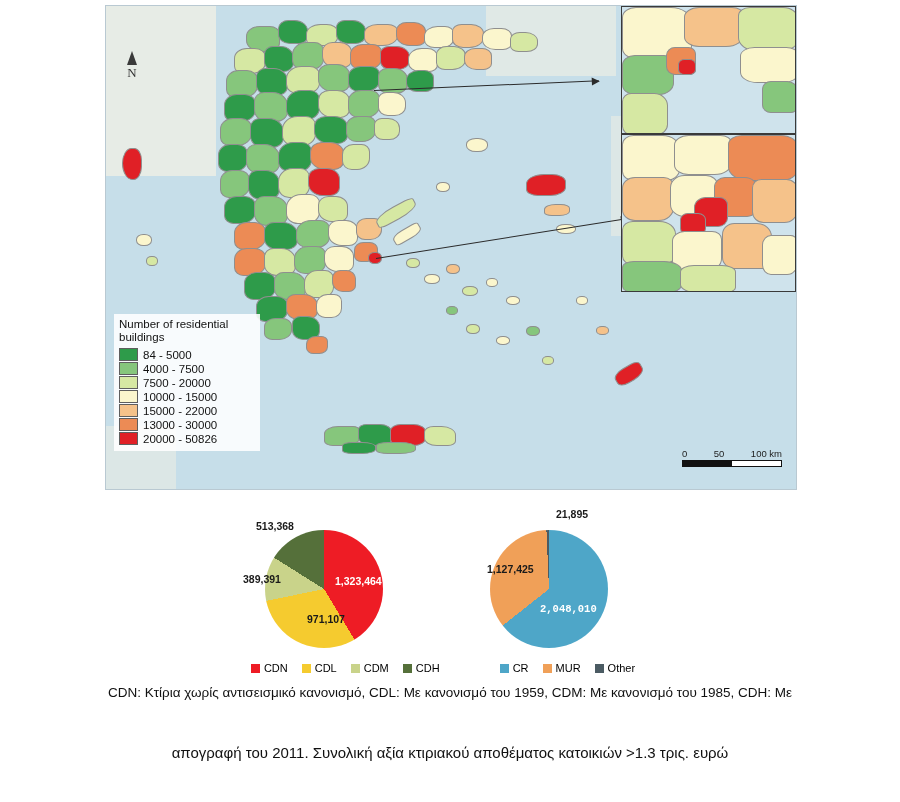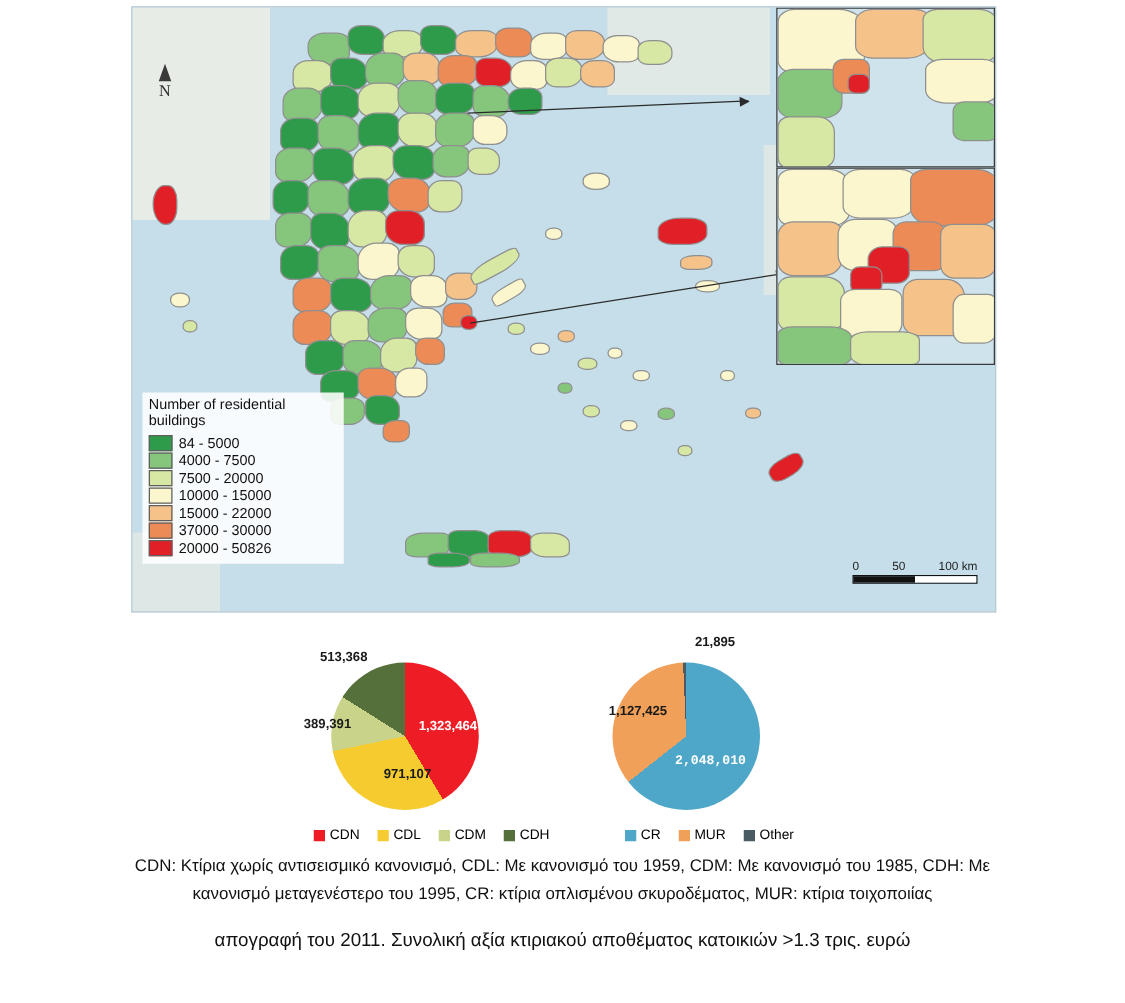--- a/index.html
+++ b/index.html
@@ -65,21 +65,21 @@
   #north-arrow .nletter {
     font-size: 13px;
     font-family: "Liberation Serif", serif;
   }
 
   
   #legend {
     position: absolute;
     left: 8px;
     top: 308px;
-    width: 161px;
+    width: 146px;
     background: rgba(255,255,255,0.88);
     padding: 4px 5px 5px 5px;
     box-sizing: border-box;
   }
   #legend .legend-title {
     font-size: 11.5px;
     line-height: 13px;
     color: #111;
     margin-bottom: 4px;
   }
@@ -380,21 +380,21 @@
     <div class="legend-row">
       <span class="legend-swatch" style="background:#fbf6cd"></span>
       <span class="legend-label">10000 - 15000</span>
     </div>
     <div class="legend-row">
       <span class="legend-swatch" style="background:#f5c28a"></span>
       <span class="legend-label">15000 - 22000</span>
     </div>
     <div class="legend-row">
       <span class="legend-swatch" style="background:#ec8b55"></span>
-      <span class="legend-label">37000 - 30000</span>
+      <span class="legend-label">13000 - 30000</span>
     </div>
     <div class="legend-row">
       <span class="legend-swatch" style="background:#e02026"></span>
       <span class="legend-label">20000 - 50826</span>
     </div>
   </div>
 
   <div id="scalebar">
     <div class="ticks">
       <span>0</span>
@@ -499,18 +499,17 @@
       <div class="pl-item">
         <span class="pl-swatch" style="background:#4b5b63"></span>
         <span>Other</span>
       </div>
     </div>
   </div>
 </div>
 
 <div id="caption-abbrev">
   <div>CDN: Κτίρια χωρίς αντισεισμικό κανονισμό, CDL: Με κανονισμό του 1959, CDM: Με κανονισμό του 1985, CDH: Με</div>
-  <div>κανονισμό μεταγενέστερο του 1995, CR: κτίρια οπλισμένου σκυροδέματος, MUR: κτίρια τοιχοποιίας</div>
 </div>
 
 <div id="caption-figure">
   <div>απογραφή του 2011. Συνολική αξία κτιριακού αποθέματος κατοικιών &gt;1.3 τρις. ευρώ</div>
 </div>
 
 </body></html>

